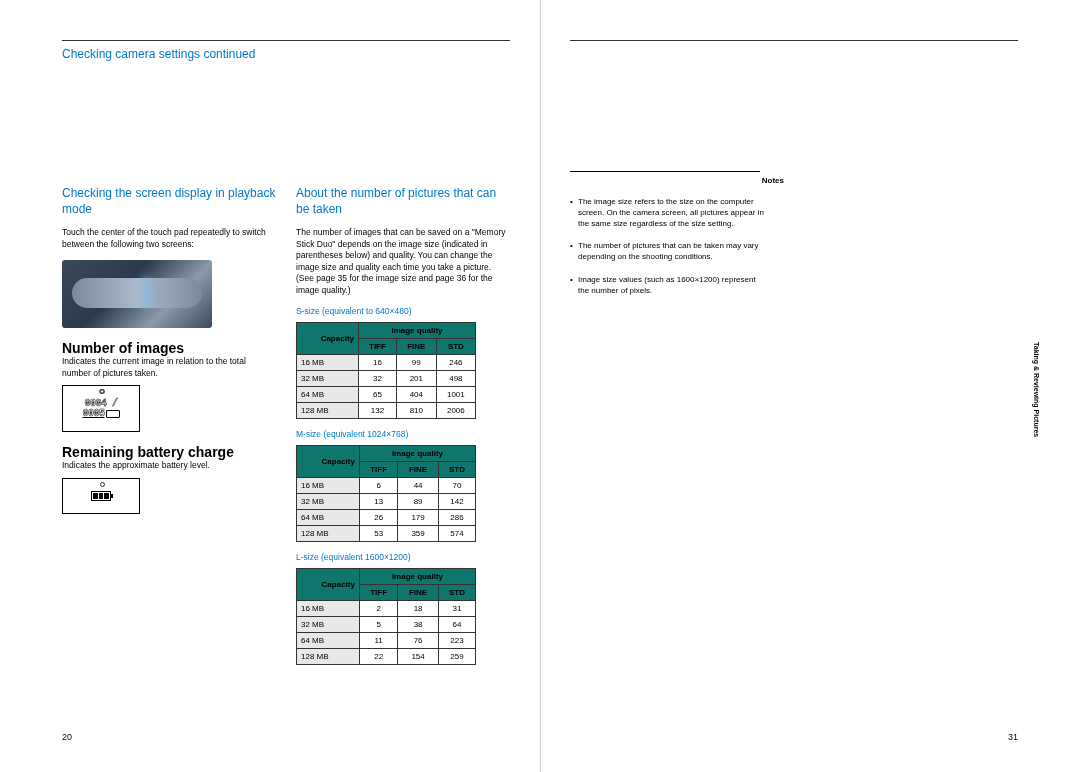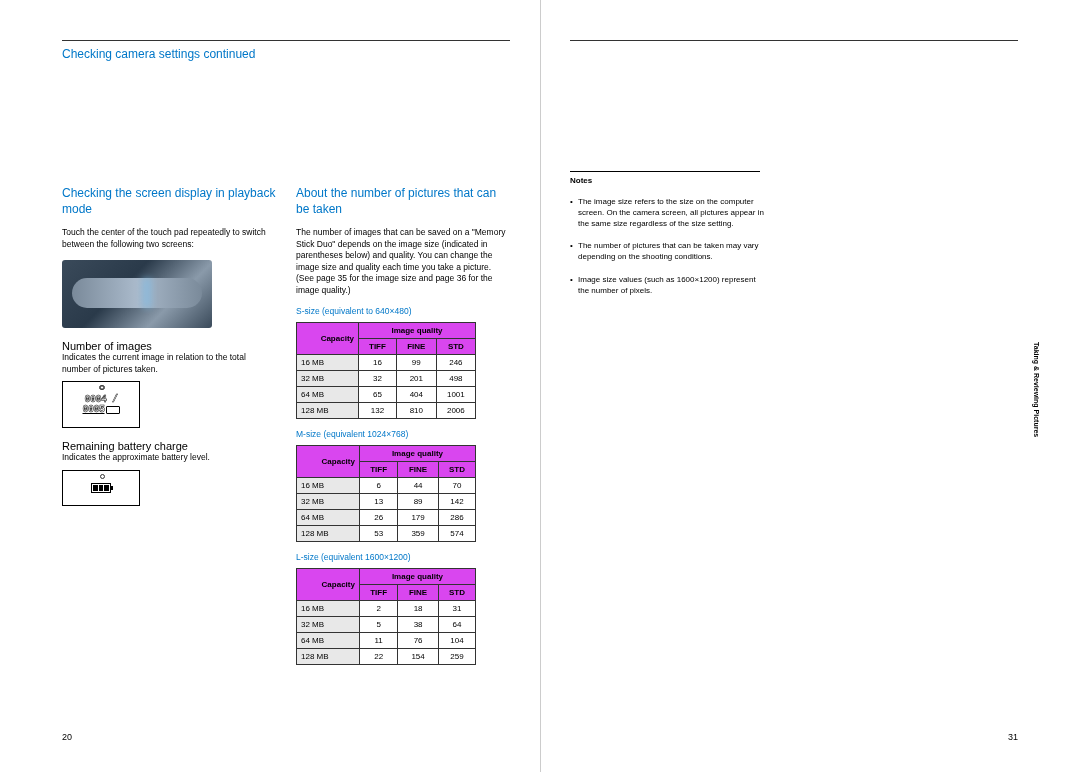--- a/index.html
+++ b/index.html
@@ -6,45 +6,45 @@
   body { width: 1080px; height: 772px; background: #fff; font-family: Arial, Helvetica, sans-serif; color: #000; position: relative; overflow: hidden; }
   .spread { display: flex; width: 100%; height: 100%; }
   .page { flex: 1; padding: 40px 30px 30px 62px; position: relative; }
   .page.right { padding: 40px 62px 30px 30px; }
   .top-rule { border-top: 1px solid #333; width: 100%; margin-bottom: 6px; }
   .running-head { color: #0077C8; font-size: 12px; font-weight: 400; margin-bottom: 125px; }
   .columns { display: flex; gap: 20px; }
   .col { flex: 1; }
   .col-title { color: #0077C8; font-size: 12px; font-weight: 400; line-height: 1.3; margin-bottom: 10px; }
   .body-text { font-size: 8.5px; line-height: 1.35; margin-bottom: 10px; }
-  .subhead { font-size: 11px; font-weight: 400; }
+  .subhead { font-size: 14px; font-weight: 700; }
   .subtext { font-size: 8.5px; line-height: 1.35; margin-bottom: 6px; }
   .camera-photo { width: 150px; height: 68px; background: linear-gradient(135deg, #3a4a5a 0%, #2a3a4a 40%, #5a6a7a 55%, #8a9aaa 70%, #3a4a5a 100%); border-radius: 3px; margin-bottom: 12px; position: relative; overflow: hidden; }
   .camera-photo::before { content: ""; position: absolute; top: 18px; left: 10px; right: 10px; height: 30px; background: linear-gradient(90deg, #7a8a9a 0%, #aabacb 50%, #7a8a9a 100%); border-radius: 15px; }
   .camera-photo::after { content: ""; position: absolute; top: 18px; left: 80px; width: 10px; height: 30px; background: rgba(120,190,240,0.45); filter: blur(3px); }
   .lcd-box { width: 78px; height: 47px; border: 1px solid #000; display: flex; flex-direction: column; align-items: center; justify-content: center; padding: 4px; margin-bottom: 12px; position: relative; }
   .lcd-box::before, .lcd-box::after { content: ""; position: absolute; width: 3px; height: 3px; border: 0.5px solid #333; border-radius: 50%; top: 3px; }
   .lcd-box::before { left: 37px; }
   .lcd-text { font-family: "Courier New", monospace; font-size: 10px; letter-spacing: -0.5px; font-weight: bold; -webkit-text-stroke: 0.5px #000; color: transparent; line-height: 1; }
   .lcd-text.line2 { display: flex; align-items: center; gap: 1px; text-decoration: underline; }
   .mem-icon { display: inline-block; width: 14px; height: 8px; border: 1px solid #000; border-radius: 1px; position: relative; }
   .batt-box { width: 78px; height: 36px; border: 1px solid #000; display: flex; align-items: center; justify-content: center; margin-top: 4px; position: relative; }
   .batt-box::before { content: ""; position: absolute; width: 3px; height: 3px; border: 0.5px solid #333; border-radius: 50%; top: 3px; left: 37px; }
   .batt-icon { width: 20px; height: 10px; border: 1.4px solid #000; position: relative; display: flex; padding: 1px; gap: 1px; }
   .batt-icon::after { content: ""; position: absolute; right: -3px; top: 2px; width: 2px; height: 4px; background: #000; }
   .batt-icon span { flex: 1; background: #000; }
   .table-title { color: #0077C8; font-size: 8.5px; margin-top: 10px; margin-bottom: 6px; }
   table { border-collapse: collapse; width: 180px; font-size: 8px; }
   th, td { border: 0.5px solid #333; padding: 3px 4px; text-align: center; height: 16px; }
-  th { font-weight: bold; background: #d946ef; }
+  th { font-weight: bold; background: #0f766e; }
   .th-cap { text-align: right; }
   td.cap { background: #e8e8e8; text-align: left; }
   .spanner { font-weight: bold; }
   .notes-rule { border-top: 1px solid #000; width: 190px; margin-bottom: 4px; }
-  .notes-head { font-size: 8px; font-weight: bold; margin-bottom: 6px; }
+  .notes-head { font-size: 8px; font-weight: bold; margin-bottom: 6px; text-align: right; }
   .note-list { list-style: none; font-size: 8px; line-height: 1.35; width: 195px; }
   .note-list li { position: relative; padding-left: 8px; margin-bottom: 4px; margin-top: 12px; }
   .note-list li::before { content: "•"; position: absolute; left: 0; top: 0; }
   .page-num { position: absolute; bottom: 30px; font-size: 9px; }
   .page-num.left { left: 62px; }
   .page-num.right { right: 62px; }
   .gutter-rule-l { position: absolute; left: 0; top: 0; bottom: 0; width: 1px; background: #ccc; }
   .side-tab { position: absolute; right: 40px; top: 342px; writing-mode: vertical-rl; font-size: 7px; font-weight: bold; line-height: 1.1; text-align: left; }
   .page.right .columns { margin-top: 6px; }
   .page.right .top-rule { margin-bottom: 130px; }
@@ -191,21 +191,21 @@
             <tr>
                   <td class="cap">32 MB</td>
                   <td>5</td>
                   <td>38</td>
                   <td>64</td>
                 </tr>
             <tr>
                   <td class="cap">64 MB</td>
                   <td>11</td>
                   <td>76</td>
-                  <td>104</td>
+                  <td>223</td>
                 </tr>
             <tr>
                   <td class="cap">128 MB</td>
                   <td>22</td>
                   <td>154</td>
                   <td>259</td>
                 </tr>
           </tbody>
             </table>
         </div>

